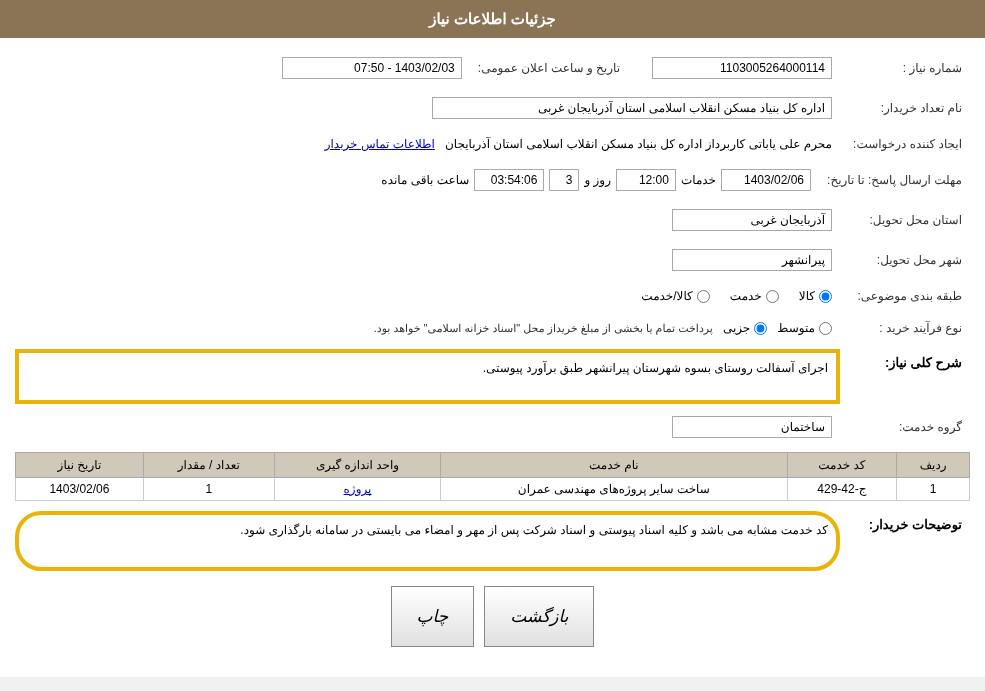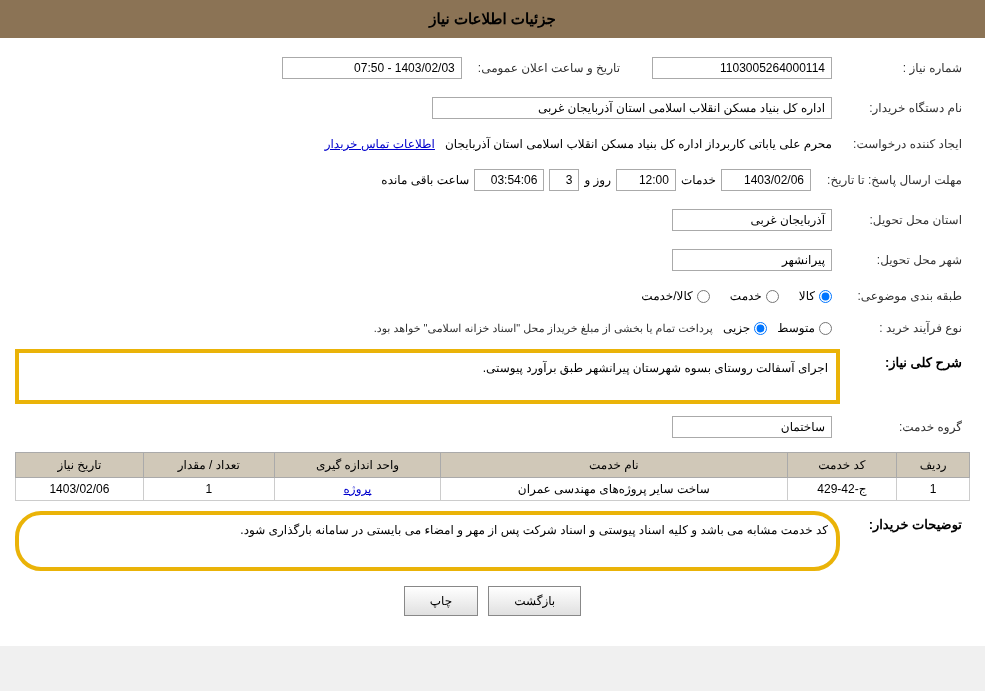--- a/index.html
+++ b/index.html
@@ -9,21 +9,21 @@
       direction: rtl;
       font-size: 12px;
     }
     .page-wrapper {
       max-width: 985px;
       margin: 0 auto;
       background: #fff;
     }
     .header-bar {
       background: #8B7355;
-      color: #000000;
+      color: #ffffff;
       text-align: center;
       padding: 10px 15px;
       font-size: 15px;
       font-weight: bold;
     }
     .content-area {
       padding: 15px;
     }
     .info-table {
       width: 100%;
@@ -97,25 +97,26 @@
       text-align: right;
       direction: rtl;
     }
     .button-row {
       display: flex;
       justify-content: center;
       gap: 10px;
       margin: 15px 0;
     }
     .btn {
-      padding: 7px 25px;
+      padding: 19px 25px;
       border: 1px solid #888;
       cursor: pointer;
-      font-size: 12px;
+      font-size: 17px;
       font-family: Tahoma, Arial, sans-serif;
+      font-style: italic;
     }
     .btn-print {
       background: linear-gradient(to bottom, #fff 0%, #e0e0e0 100%);
     }
     .btn-back {
       background: linear-gradient(to bottom, #fff 0%, #e0e0e0 100%);
     }
     .section-with-label {
       display: flex;
       align-items: flex-start;
@@ -175,21 +176,21 @@
         <td class="value-cell">
           <span class="input-box">1403/02/03 - 07:50</span>
         </td>
       </tr>
     </tbody>
       </table>
 
     <table class="info-table">
       <tbody>
           <tr>
-        <td class="label-cell">نام دستگاه خریدار:</td>
+        <td class="label-cell">نام تعداد خریدار:</td>
         <td class="value-cell">
           <span class="input-box" style="min-width:400px;">اداره کل بنیاد مسکن انقلاب اسلامی استان آذربایجان غربی</span>
         </td>
       </tr>
     </tbody>
       </table>
 
     <table class="info-table">
       <tbody>
           <tr>

